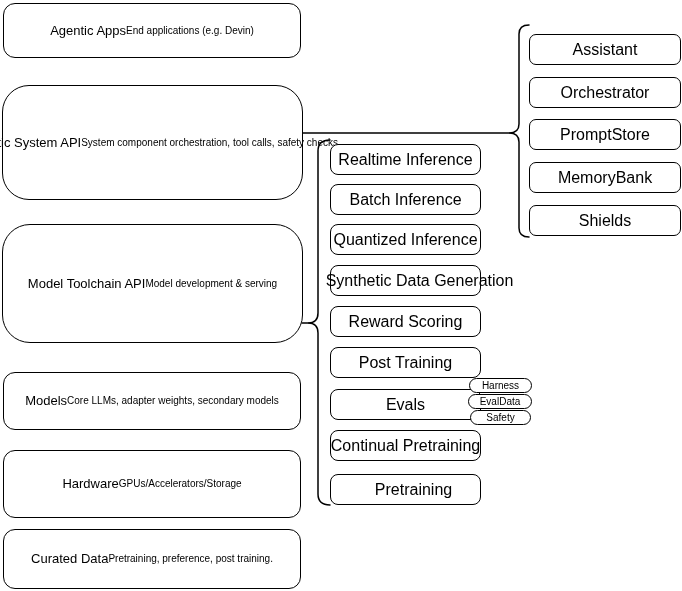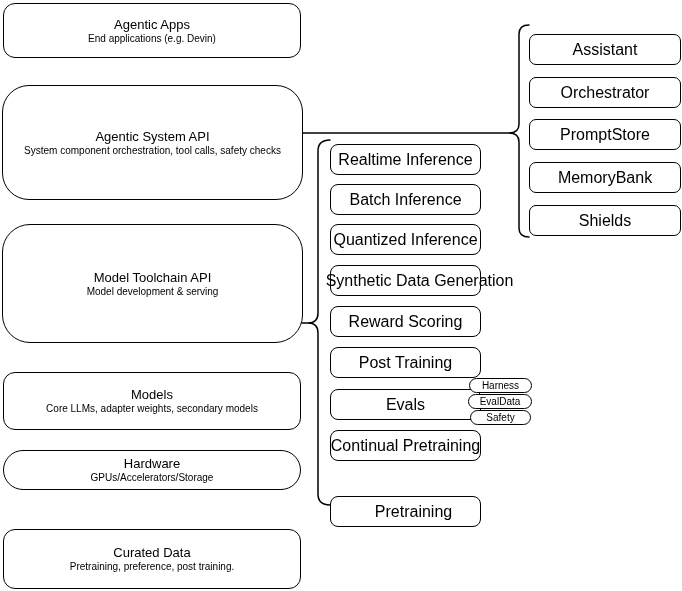--- a/index.html
+++ b/index.html
@@ -3,40 +3,40 @@
 <meta charset="utf-8">
 <style>
   html, body { margin:0; padding:0; background:#ffffff; }
   body { width:682px; height:591px; font-family:"Liberation Sans", sans-serif; color:#000000; }
   .canvas { position:relative; width:682px; height:591px; background:#ffffff; overflow:hidden; }
   .connectors { position:absolute; left:0; top:0; width:682px; height:591px; pointer-events:none; }
 
   .node {
     position:absolute; box-sizing:border-box;
     background:#ffffff; border:1.5px solid #000000;
-    display:flex; flex-direction:column; align-items:center; justify-content:center;
+    display:flex; flex-direction:row; align-items:center; justify-content:center;
     text-align:center; z-index:1;
   }
   .title { font-size:13px; line-height:16px; white-space:nowrap; }
   .subtitle { font-size:10px; line-height:12px; margin-top:0; white-space:nowrap; }
   .label { font-size:16px; line-height:14px; white-space:nowrap; }
 
   
   .b1 { left:3px;  top:3px;   width:298px; height:55px;  border-radius:12px; }
   .b2 { left:2px;  top:85px;  width:301px; height:115px; border-radius:27px; }
   .b3 { left:2px;  top:224px; width:301px; height:119px; border-radius:28px; }
   .b4 { left:3px;  top:372px; width:298px; height:58px;  border-radius:12px; }
-  .b5 { left:3px;  top:450px; width:298px; height:40px;  border-radius:20px; }
+  .b5 { left:3px;  top:450px; width:298px; height:68px;  border-radius:12px; }
   .b6 { left:3px;  top:529px; width:298px; height:60px;  border-radius:12px; }
 
   
   .mbox { left:330px; width:151px; height:31px; border-radius:8px; }
   .m1 { top:144px; } .m2 { top:184px; } .m3 { top:224px; }
   .m4 { top:265px;padding-left:28px; } .m5 { top:306px; } .m6 { top:347px; }
-  .m7 { top:389px; } .m8 { top:430px; } .m9 { top:496px;padding-left:16px; }
+  .m7 { top:389px; } .m8 { top:430px; } .m9 { top:474px;padding-left:16px; }
 
   
   .rbox { left:529px; width:152px; height:31px; border-radius:7px; }
   .r1 { top:34px; } .r2 { top:77px; } .r3 { top:119px; } .r4 { top:162px; } .r5 { top:205px; }
 
   
   .pill {
     position:absolute; box-sizing:border-box;
     background:#ffffff; border:1.5px solid #000000; border-radius:9px;
     display:flex; align-items:center; justify-content:center;

